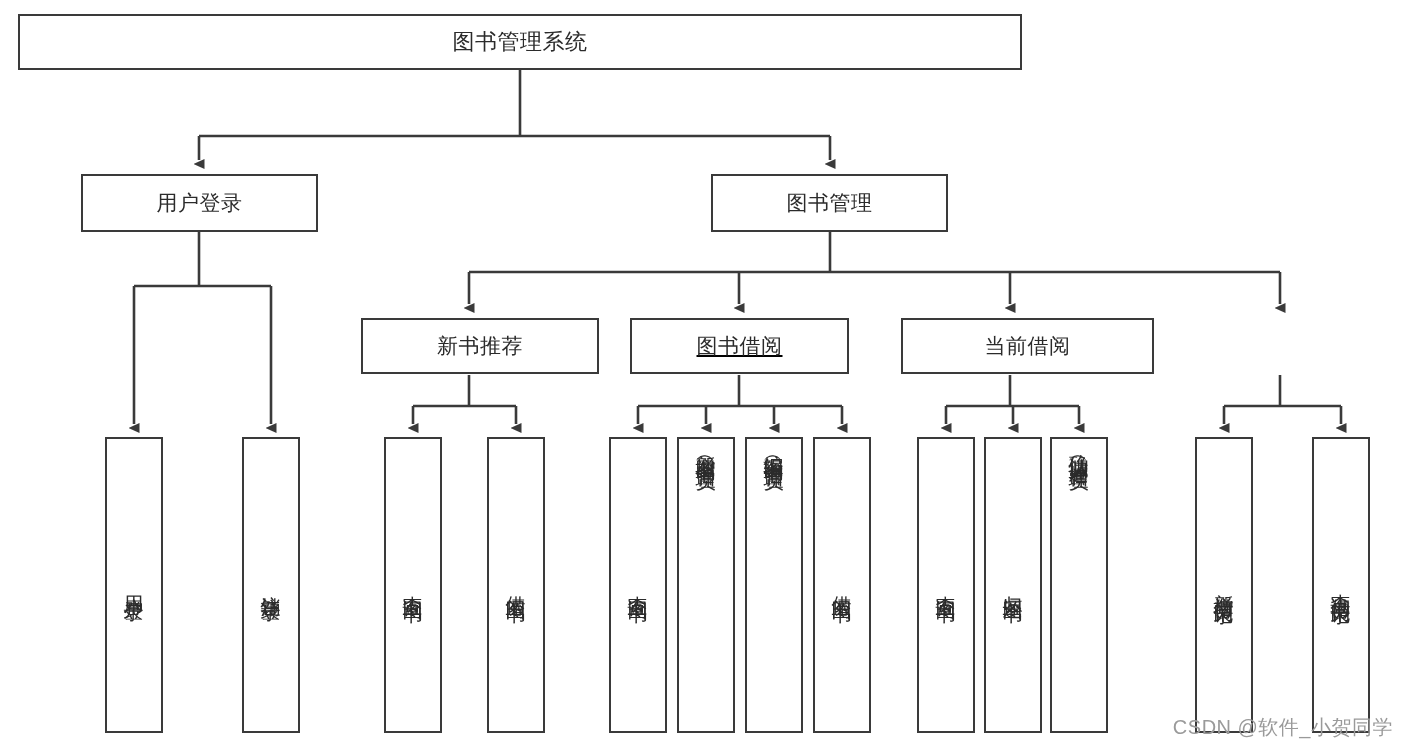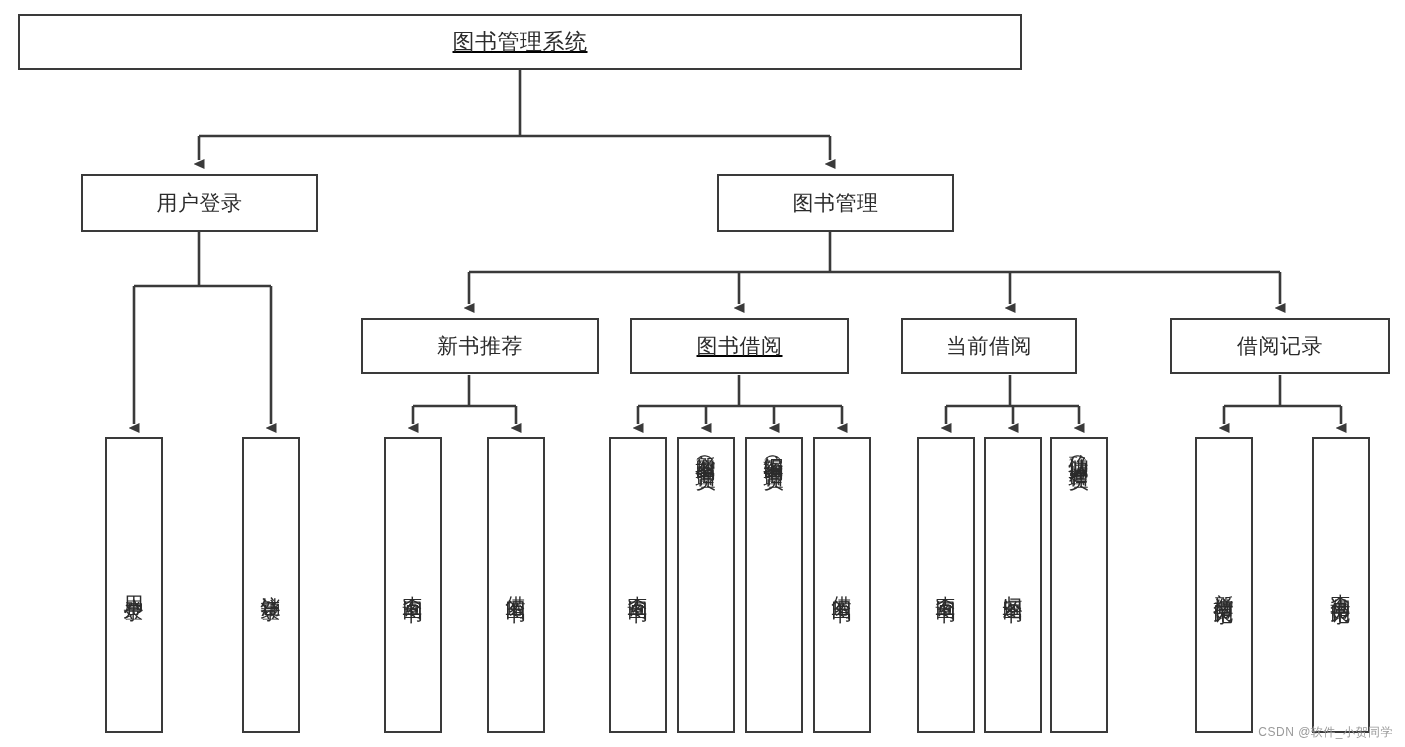--- a/index.html
+++ b/index.html
@@ -53,21 +53,21 @@
     text-orientation: upright;
     letter-spacing: 2.5px;
     line-height: 1;
     white-space: nowrap;
   }
   .root .node-label-h { font-size: 22px; }
   .watermark {
     position: absolute;
     right: 12px;
     bottom: 6px;
-    font-size: 12px;
+    font-size: 20px;
     color: #9a9a9a;
     white-space: nowrap;
     letter-spacing: 0.5px;
   }
 </style>
 </head>
 <body>
 
 <div id="diagram-root">
 
@@ -114,42 +114,39 @@
       <path d="M 1013 406 L 1013 424" marker-end="url(#arrowhead)"></path>
       <path d="M 1079 406 L 1079 424" marker-end="url(#arrowhead)"></path>
 
       <path d="M 1280 375 L 1280 406"></path>
       <path d="M 1224 406 L 1341 406"></path>
       <path d="M 1224 406 L 1224 424" marker-end="url(#arrowhead)"></path>
       <path d="M 1341 406 L 1341 424" marker-end="url(#arrowhead)"></path>
     </g>
   </svg>
 
-  <div class="node-box root" style="left:18px; top:14px; width:1004px; height:56px;text-decoration:underline;">
+  <div class="node-box root" style="left:18px; top:14px; width:1004px; height:56px;">
     <span class="node-label-h">图书管理系统</span>
   </div>
 
   <div class="node-box" style="left:81px; top:174px; width:237px; height:58px;">
     <span class="node-label-h">用户登录</span>
   </div>
-  <div class="node-box" style="left:711px; top:174px; width:237px; height:58px;margin-left:6px;">
+  <div class="node-box" style="left:711px; top:174px; width:237px; height:58px;">
     <span class="node-label-h">图书管理</span>
   </div>
 
   <div class="node-box" style="left:361px; top:318px; width:238px; height:56px;">
     <span class="node-label-h">新书推荐</span>
   </div>
   <div class="node-box" style="left:630px; top:318px; width:219px; height:56px;text-decoration:underline;">
     <span class="node-label-h">图书借阅</span>
   </div>
-  <div class="node-box" style="left:901px; top:318px; width:176px; height:56px;">
+  <div class="node-box" style="left:901px; top:318px; width:253px; height:56px;">
     <span class="node-label-h">当前借阅</span>
-  </div>
-  <div class="node-box" style="left:1170px; top:318px; width:220px; height:56px;">
-    <span class="node-label-h">借阅记录</span>
   </div>
 
   <div class="node-box" style="left:105px; top:437px; width:58px; height:296px; align-items:center;">
     <span class="node-label-v">用户登录</span>
   </div>
   <div class="node-box" style="left:242px; top:437px; width:58px; height:296px; align-items:center;">
     <span class="node-label-v">注销登录</span>
   </div>
 
   <div class="node-box" style="left:384px; top:437px; width:58px; height:296px; align-items:center;">

